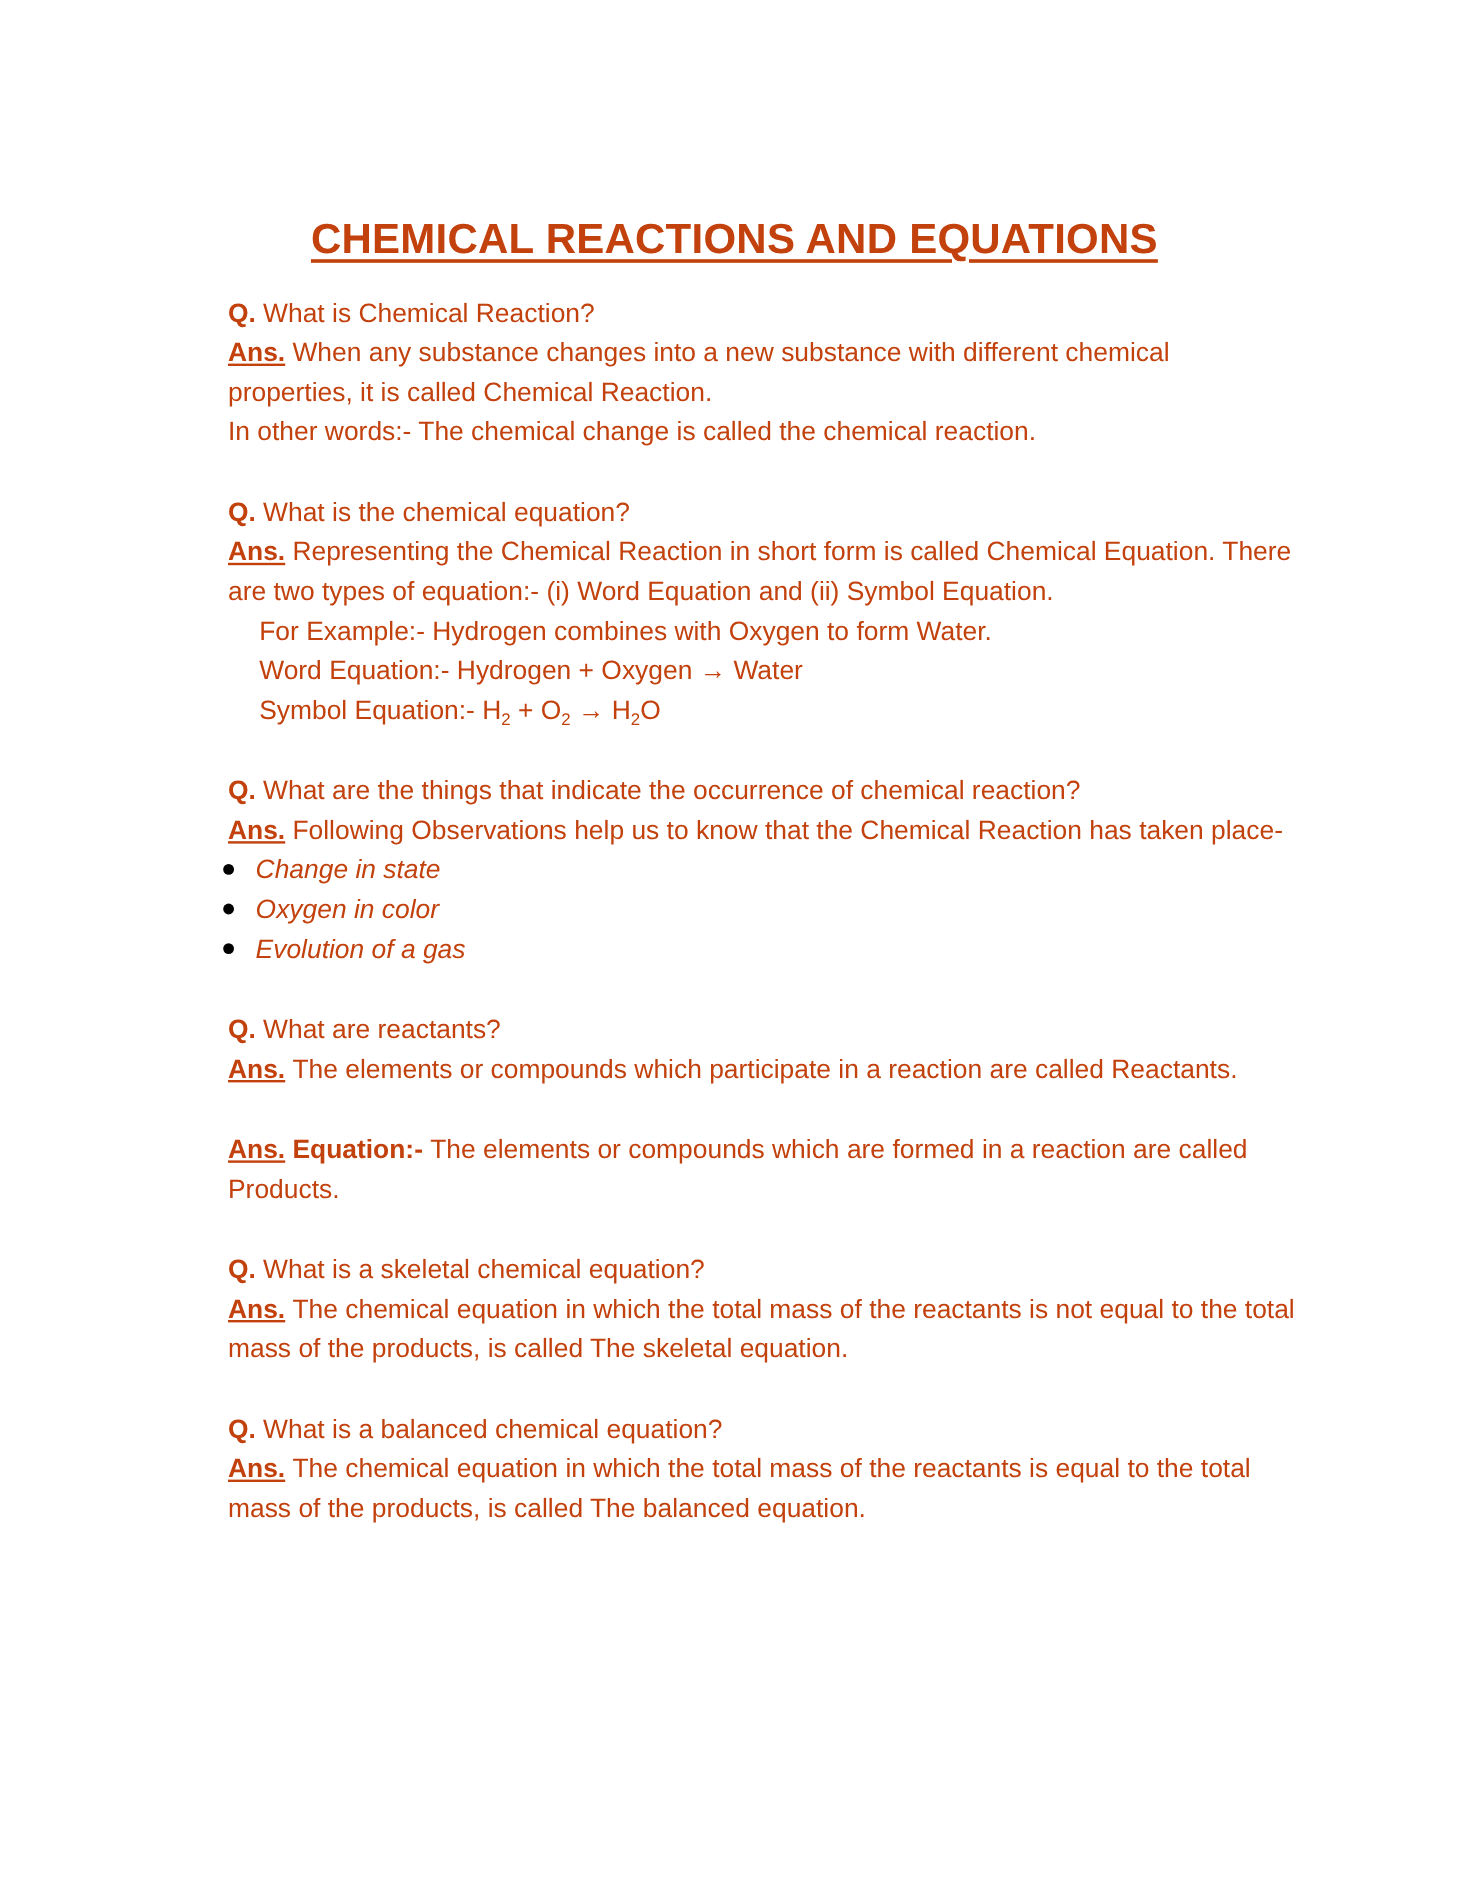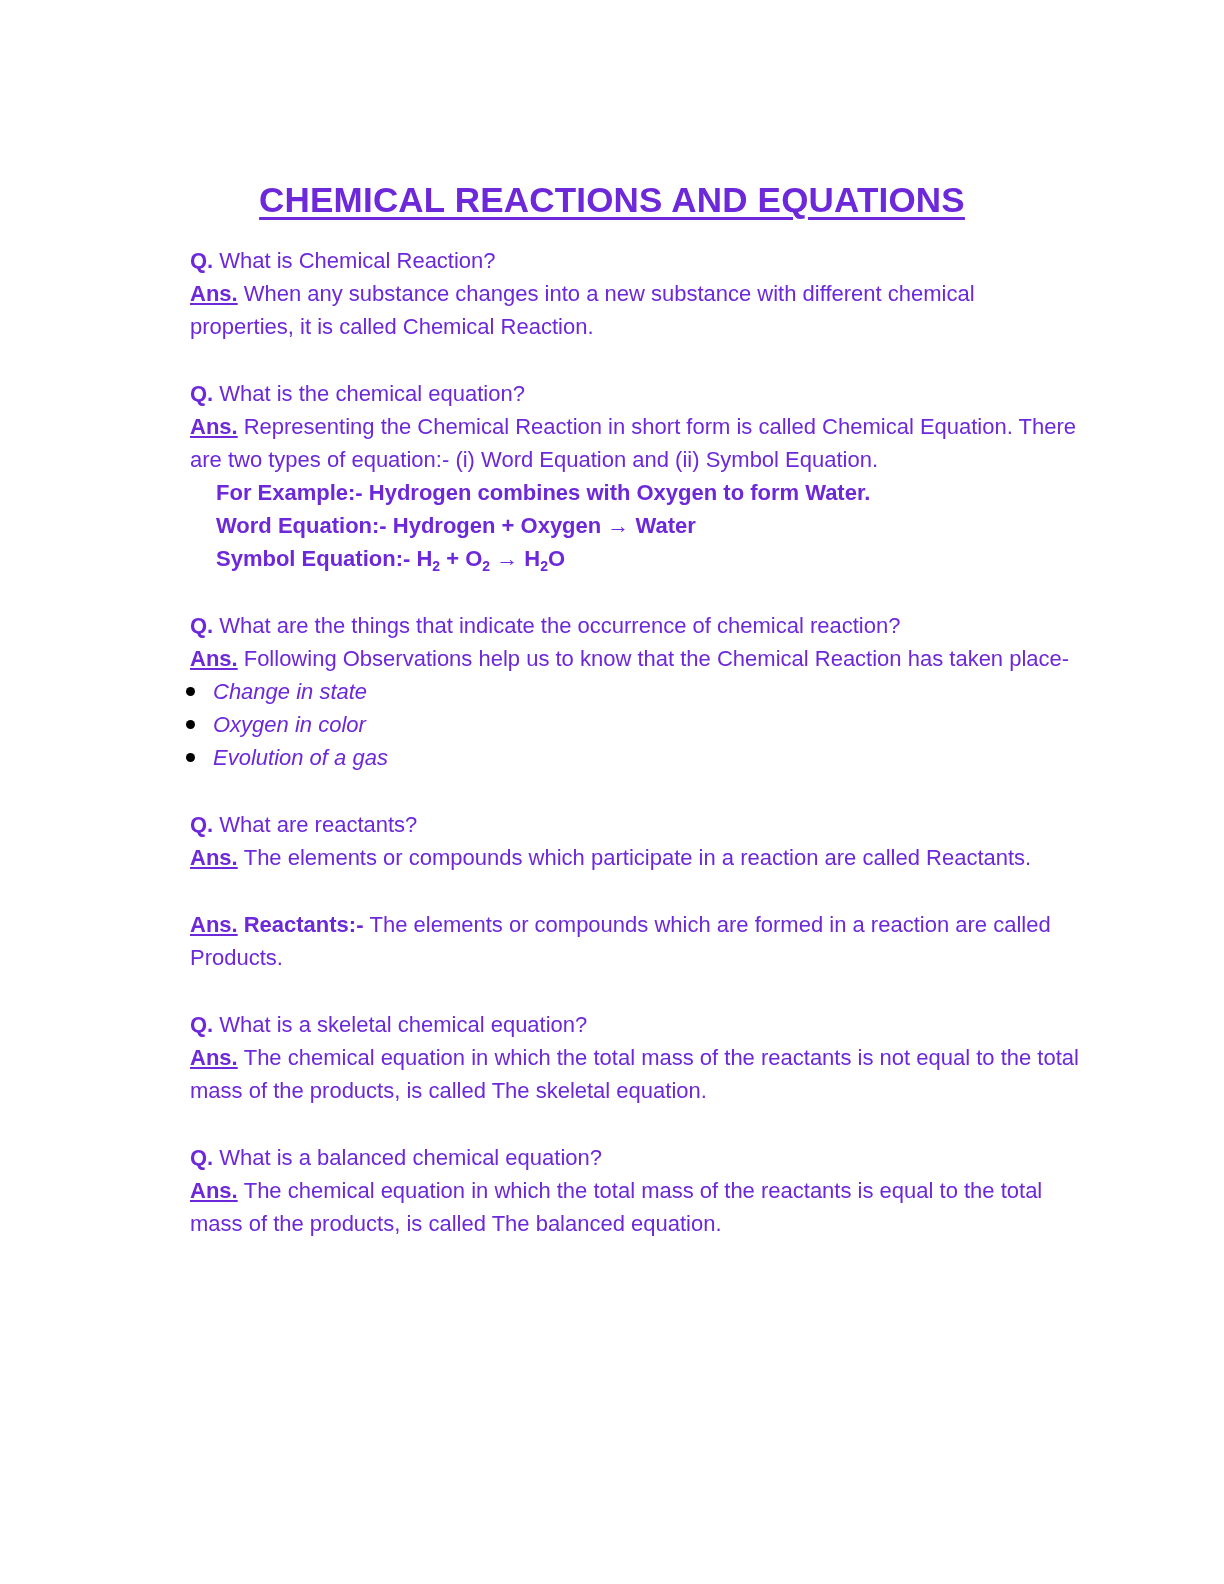--- a/index.html
+++ b/index.html
@@ -3,21 +3,21 @@
 <meta charset="utf-8">
 <style>
   * { margin: 0; padding: 0; box-sizing: border-box; }
   html, body { background: #ffffff; }
   body { width: 1224px; height: 1584px; overflow: hidden; }
   .page {
     width: 1224px; height: 1584px;
     background: #ffffff;
     padding: 180px 144px 0 144px;
     font-family: "Liberation Sans", "DejaVu Sans", sans-serif;
-    color: #6d28d9;
+    color: #c2410c;
   }
   .doc-title {
     font-size: 35px;
     line-height: 40px;
     font-weight: 700;
     text-align: center;
     text-decoration: underline;
     text-decoration-thickness: 3px;
     text-underline-offset: 5px;
     margin-bottom: 24px;
@@ -26,21 +26,21 @@
   .qa { margin-bottom: 34px; }
   .line {
     font-size: 22px;
     line-height: 33px;
     margin-left: 46px;
   }
   .q-label { font-weight: 700; margin-right: 6px; }
   .ans-label { font-weight: 700; text-decoration: underline; margin-right: 6px; }
   .bold-lead { font-weight: 700; margin-right: 6px; }
   .q-small { font-size: 22px; }
-  .indent { margin-left: 72px; font-weight: bold; }
+  .indent { margin-left: 72px; }
   ul.bullets { list-style: none; }
   .bullets li {
     position: relative;
     padding-left: 69px;
     font-size: 22px;
     line-height: 33px;
     font-style: italic;
   }
   .bullets li::before {
     content: "";
@@ -55,20 +55,21 @@
 </head>
 <body>
 
 <div class="page">
 
   <h1 class="doc-title">CHEMICAL REACTIONS AND EQUATIONS</h1>
 
   <section class="qa">
     <p class="line"><span class="q-label">Q.</span><span>What is Chemical Reaction?</span></p>
     <p class="line"><span class="ans-label">Ans.</span><span>When any substance changes into a new substance with different chemical properties, it is called Chemical Reaction.</span></p>
+    <p class="line">In other words:- The chemical change is called the chemical reaction.</p>
   </section>
 
   <section class="qa">
     <p class="line"><span class="q-label">Q.</span><span>What is the chemical equation?</span></p>
     <p class="line"><span class="ans-label">Ans.</span><span>Representing the Chemical Reaction in short form is called Chemical Equation. There are two types of equation:- (i) Word Equation and (ii) Symbol Equation.</span></p>
     <p class="line indent">For Example:- Hydrogen combines with Oxygen to form Water.</p>
     <p class="line indent">Word Equation:- Hydrogen + Oxygen → Water</p>
     <p class="line indent"><span>Symbol Equation:- H</span><span class="sub">2</span><span> + O</span><span class="sub">2</span><span> → H</span><span class="sub">2</span><span>O</span></p>
   </section>
 
@@ -81,21 +82,21 @@
       <li><span>Evolution of a gas</span></li>
     </ul>
   </section>
 
   <section class="qa">
     <p class="line"><span class="q-label">Q.</span><span>What are reactants?</span></p>
     <p class="line"><span class="ans-label">Ans.</span><span>The elements or compounds which participate in a reaction are called Reactants.</span></p>
   </section>
 
   <section class="qa">
-    <p class="line"><span class="ans-label">Ans.</span><span class="bold-lead">Reactants:-</span><span>The elements or compounds which are formed in a reaction are called Products.</span></p>
+    <p class="line"><span class="ans-label">Ans.</span><span class="bold-lead">Equation:-</span><span>The elements or compounds which are formed in a reaction are called Products.</span></p>
   </section>
 
   <section class="qa">
     <p class="line q-small"><span class="q-label">Q.</span><span>What is a skeletal chemical equation?</span></p>
     <p class="line"><span class="ans-label">Ans.</span><span>The chemical equation in which the total mass of the reactants is not equal to the total mass of the products, is called The skeletal equation.</span></p>
   </section>
 
   <section class="qa">
     <p class="line q-small"><span class="q-label">Q.</span><span>What is a balanced chemical equation?</span></p>
     <p class="line"><span class="ans-label">Ans.</span><span>The chemical equation in which the total mass of the reactants is equal to the total mass of the products, is called The balanced equation.</span></p>

